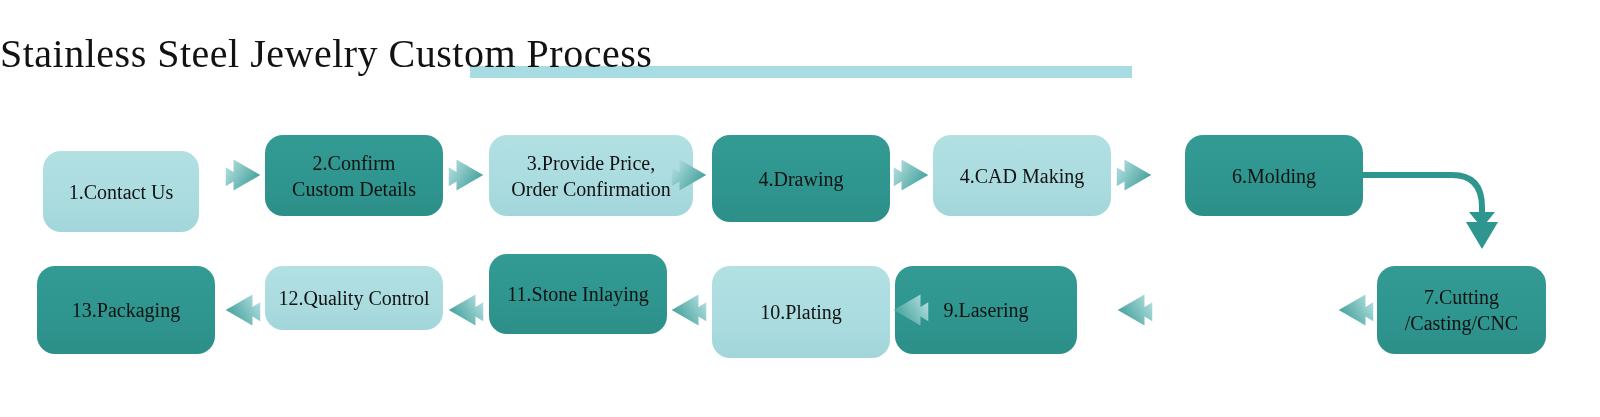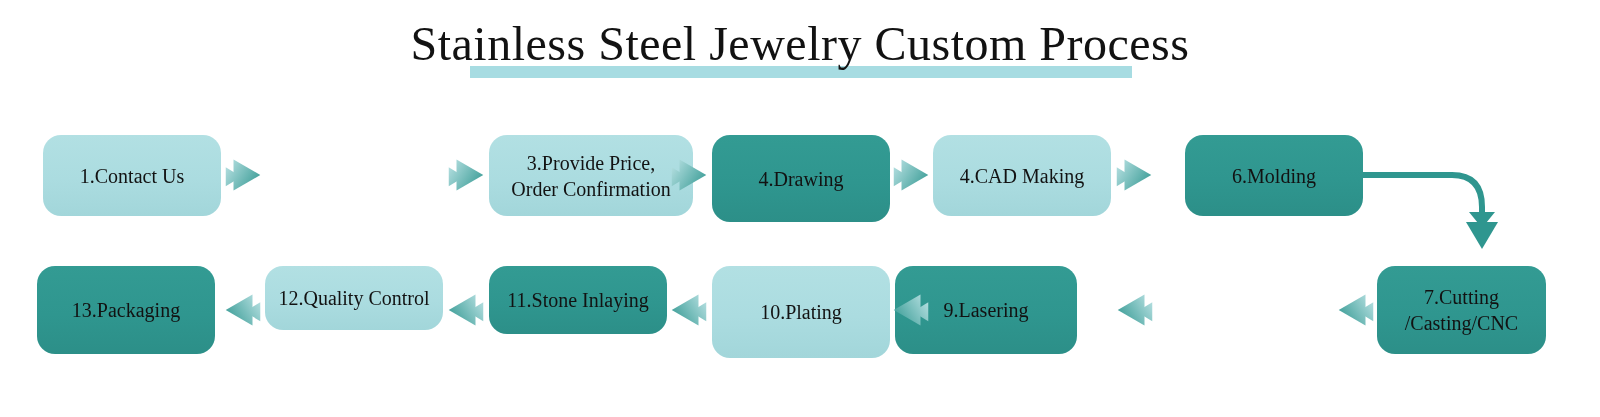--- a/index.html
+++ b/index.html
@@ -10,22 +10,22 @@
   html,body{margin:0;padding:0;background:#fff;}
   .stage{
     position:relative; width:1600px; height:417px; background:var(--bg);
     overflow:hidden; font-family:"Liberation Serif","DejaVu Serif",serif;
   }
   .title-underline{
     position:absolute; left:470px; top:66px; width:662px; height:12px;
     background:var(--underline); z-index:0;
   }
   .page-title{
-    position:absolute; left:0; top:16px; width:100%; margin:0;
-    text-align:center; font-size:48px; font-weight:normal; color:var(--text);
+    position:absolute; left:0; top:30px; width:100%; margin:0;
+    font-size:40px; font-weight:normal; color:var(--text);
     z-index:1; letter-spacing:0.5px;
   }
   .box{
     position:absolute; border-radius:18px; display:flex; align-items:center;
     justify-content:center; text-align:center; z-index:1;
   }
   .box.light{background:linear-gradient(180deg,#B2E0E3 0%,var(--box-light) 55%,#A2D6DA 100%);}
   .box.dark{background:linear-gradient(180deg,#339B93 0%,var(--box-dark) 55%,#2C8F88 100%);}
   .box-label{
     font-size:20px; line-height:1.3; color:var(--text); white-space:pre-line;
@@ -49,22 +49,26 @@
       <linearGradient id="gradL" gradientUnits="userSpaceOnUse" x1="44" y1="6" x2="0" y2="34">
         <stop offset="0" style="stop-color:var(--arrow-light)"></stop>
         <stop offset="1" style="stop-color:var(--arrow-dark)"></stop>
       </linearGradient>
     </defs>
   </svg>
 
   <div class="title-underline"></div>
   <h1 class="page-title">Stainless Steel Jewelry Custom Process</h1>
 
-  <div class="box light" style="left:43px;top:135px;width:178px;height:81px">
+  <div class="box light" style="left:43px;top:151px;width:156px;height:81px">
     <span class="box-label">1.Contact Us</span>
+  </div>
+  <div class="box dark" style="left:265px;top:135px;width:178px;height:81px">
+    <span class="box-label">2.Confirm
+Custom Details</span>
   </div>
   <div class="box light" style="left:489px;top:135px;width:204px;height:81px">
     <span class="box-label">3.Provide Price,
 Order Confirmation</span>
   </div>
   <div class="box dark" style="left:712px;top:135px;width:178px;height:87px">
     <span class="box-label">4.Drawing</span>
   </div>
   <div class="box light" style="left:933px;top:135px;width:178px;height:81px">
     <span class="box-label">4.CAD Making</span>
@@ -103,21 +107,21 @@
   <div class="box dark" style="left:1377px;top:266px;width:169px;height:88px">
     <span class="box-label">7.Cutting
 /Casting/CNC</span>
   </div>
   <div class="box dark" style="left:895px;top:266px;width:182px;height:88px">
     <span class="box-label">9.Lasering</span>
   </div>
   <div class="box light" style="left:712px;top:266px;width:178px;height:92px">
     <span class="box-label">10.Plating</span>
   </div>
-  <div class="box dark" style="left:489px;top:266px;width:178px;height:68px">
+  <div class="box dark" style="left:489px;top:254px;width:178px;height:80px">
     <span class="box-label">11.Stone Inlaying</span>
   </div>
   <div class="box light" style="left:265px;top:266px;width:178px;height:64px">
     <span class="box-label">12.Quality Control</span>
   </div>
   <div class="box dark" style="left:37px;top:266px;width:178px;height:88px">
     <span class="box-label">13.Packaging</span>
   </div>
 
   <svg class="flow-arrow" style="left:1337px;top:291px" viewBox="0 0 44 40">

